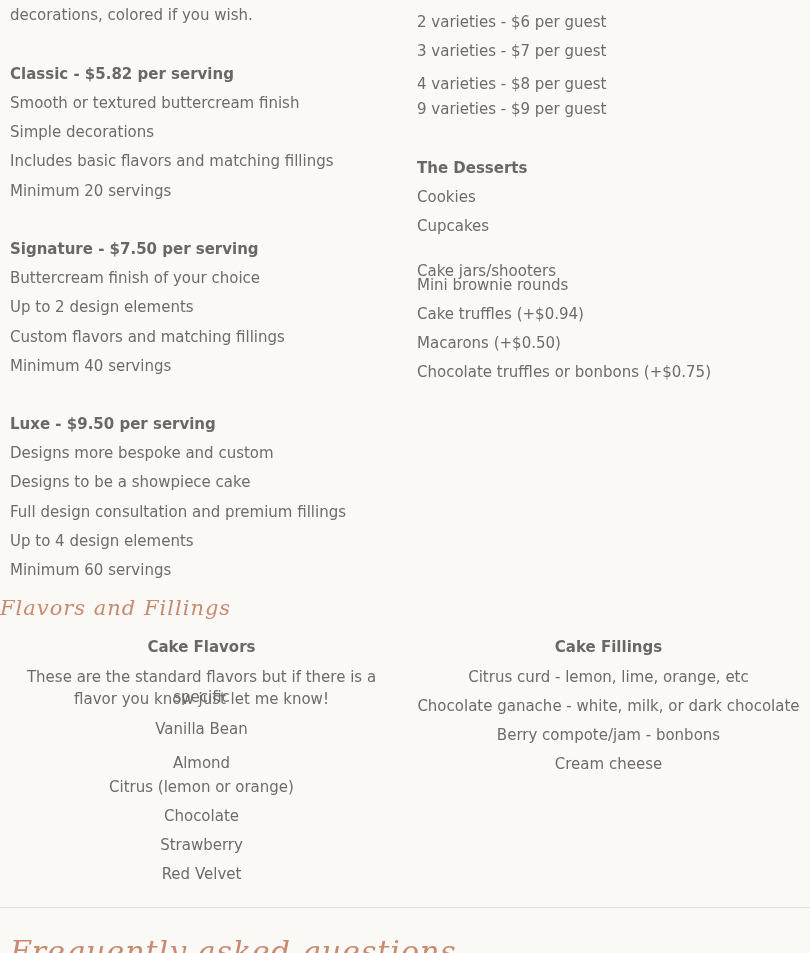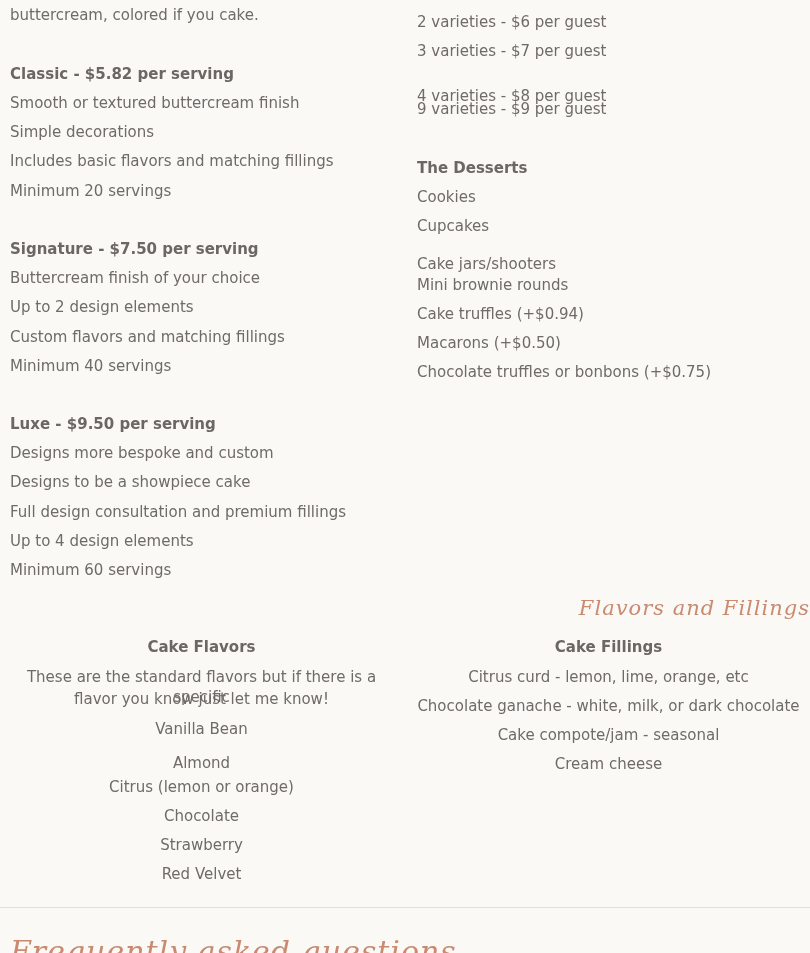--- a/index.html
+++ b/index.html
@@ -24,21 +24,21 @@
     font-weight:normal;
   }
   .center-col { position:absolute; text-align:center; }
   .center-col .cl { position:absolute; left:0; right:0; line-height:20px; }
   .divider { position:absolute; left:0; width:810px; top:907px; height:1px; background:#e2e0dc; }
 </style>
 </head>
 <body>
 
 <div class="col col-left">
-  <div class="line" style="top:5px">buttercream, colored if you cake.</div>
+  <div class="line" style="top:5px">decorations, colored if you wish.</div>
 
   <div class="line b" style="top:64px">Classic - $5.82 per serving</div>
   <div class="line" style="top:93px">Smooth or textured buttercream finish</div>
   <div class="line" style="top:122px">Simple decorations</div>
   <div class="line" style="top:151px">Includes basic flavors and matching fillings</div>
   <div class="line" style="top:181px">Minimum 20 servings</div>
 
   <div class="line b" style="top:239px">Signature - $7.50 per serving</div>
   <div class="line" style="top:268px">Buttercream finish of your choice</div>
   <div class="line" style="top:297px">Up to 2 design elements</div>
@@ -49,50 +49,50 @@
   <div class="line" style="top:443px">Designs more bespoke and custom</div>
   <div class="line" style="top:472px">Designs to be a showpiece cake</div>
   <div class="line" style="top:502px">Full design consultation and premium fillings</div>
   <div class="line" style="top:531px">Up to 4 design elements</div>
   <div class="line" style="top:560px">Minimum 60 servings</div>
 </div>
 
 <div class="col col-right">
   <div class="line" style="top:12px">2 varieties - $6 per guest</div>
   <div class="line" style="top:41px">3 varieties - $7 per guest</div>
-  <div class="line" style="top:86px">4 varieties - $8 per guest</div>
+  <div class="line" style="top:74px">4 varieties - $8 per guest</div>
   <div class="line" style="top:99px">9 varieties - $9 per guest</div>
 
   <div class="line b" style="top:158px">The Desserts</div>
   <div class="line" style="top:187px">Cookies</div>
   <div class="line" style="top:216px">Cupcakes</div>
-  <div class="line" style="top:254px">Cake jars/shooters</div>
+  <div class="line" style="top:261px">Cake jars/shooters</div>
   <div class="line" style="top:275px">Mini brownie rounds</div>
   <div class="line" style="top:304px">Cake truffles (+$0.94)</div>
   <div class="line" style="top:333px">Macarons (+$0.50)</div>
   <div class="line" style="top:362px">Chocolate truffles or bonbons (+$0.75)</div>
 </div>
 
-<div class="script" style="position:absolute; top:594px; left:0; width:810px; text-align:right; font-size:21px; line-height:28px;">Flavors and Fillings</div>
+<div class="script" style="position:absolute; top:594px; left:0; width:810px; text-align:left; font-size:21px; line-height:28px;">Flavors and Fillings</div>
 
 <div class="center-col" style="left:0; width:403px; top:0;">
   <div class="cl b" style="top:637px">Cake Flavors</div>
   <div class="cl" style="top:667px">These are the standard flavors but if there is a specific</div>
   <div class="cl" style="top:689px">flavor you know just let me know!</div>
   <div class="cl" style="top:719px">Vanilla Bean</div>
   <div class="cl" style="top:753px">Almond</div>
   <div class="cl" style="top:777px">Citrus (lemon or orange)</div>
   <div class="cl" style="top:806px">Chocolate</div>
   <div class="cl" style="top:835px">Strawberry</div>
   <div class="cl" style="top:864px">Red Velvet</div>
 </div>
 
 <div class="center-col" style="left:407px; width:403px; top:0;">
   <div class="cl b" style="top:637px">Cake Fillings</div>
   <div class="cl" style="top:667px">Citrus curd - lemon, lime, orange, etc</div>
   <div class="cl" style="top:696px">Chocolate ganache - white, milk, or dark chocolate</div>
-  <div class="cl" style="top:725px">Cake compote/jam - seasonal</div>
+  <div class="cl" style="top:725px">Berry compote/jam - bonbons</div>
   <div class="cl" style="top:754px">Cream cheese</div>
 </div>
 
 <div class="divider"></div>
 
 <div class="script" style="position:absolute; top:932px; left:10px; font-size:30px; line-height:40px; white-space:nowrap;">Frequently asked questions</div>
 
 </body></html>

